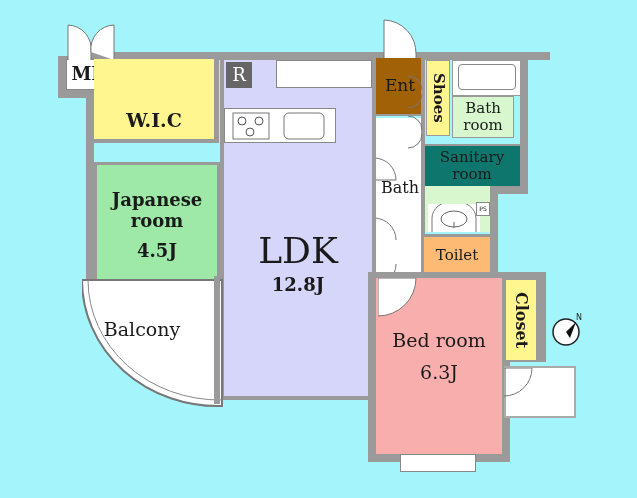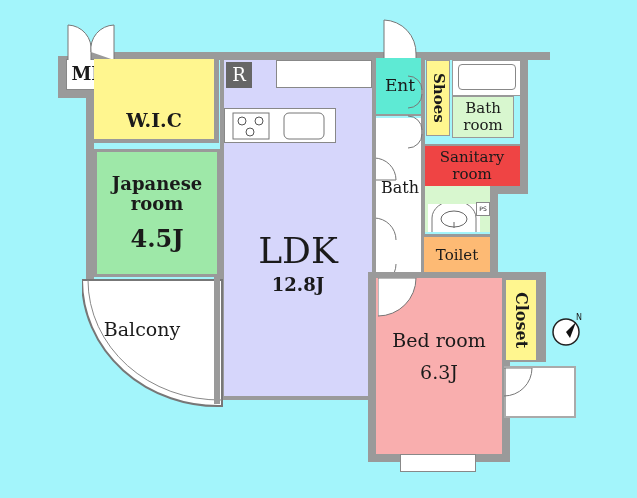--- a/index.html
+++ b/index.html
@@ -28,24 +28,24 @@
 
   <svg style="left:66px;top:20px;" width="50" height="40">
     <path d="M2 40 L2 5 A24 24 0 0 1 25 32 L25 40" fill="#fff" stroke="#777"></path>
     <path d="M48 40 L48 5 A24 24 0 0 0 25 32" fill="#fff" stroke="#777"></path>
   </svg>
 
   <div class="abs room" style="left:94px;top:59px;width:125px;height:84px;background:#fff68f;border-right:5px solid #9a9a9a;border-bottom:4px solid #9a9a9a;">
     <span class="lbl" style="font-size:19px;margin-top:44px;">W.I.C</span>
   </div>
 
-  <div class="abs room" style="left:94px;top:149px;width:126px;height:128px;background:#9ee8a8;border:3px solid #9a9a9a;text-align:center;">
+  <div class="abs room" style="left:94px;top:162px;width:126px;height:128px;background:#9ee8a8;border:3px solid #9a9a9a;text-align:center;">
     <span class="lbl" style="font-size:18px;">Japanese</span>
     <span class="lbl" style="font-size:18px;">room</span>
-    <span class="lbl" style="font-size:24px;margin-top:10px;">4.5J</span>
+    <span class="lbl" style="font-size:18px;margin-top:10px;">4.5J</span>
   </div>
 
   <div class="abs room" style="left:220px;top:58px;width:156px;height:342px;background:#d6d6fb;border:4px solid #9a9a9a;border-top:2px solid #9a9a9a;">
     <span class="lbl" style="font-size:36px;font-weight:normal;margin-top:70px;">LDK</span>
     <span class="lbl" style="font-size:18px;margin-top:4px;">12.8J</span>
   </div>
 
   <div class="abs" style="left:276px;top:60px;width:96px;height:28px;background:#fff;border:1px solid #888;"></div>
 
   <div class="abs room" style="left:226px;top:62px;width:26px;height:26px;background:#666;">
@@ -65,40 +65,40 @@
 
   <svg style="left:82px;top:276px;" width="146" height="134">
     <path d="M0 4 L140 4 L140 130 A136 126 0 0 1 0 4 Z" fill="#fff" stroke="#777" stroke-width="2"></path>
     <path d="M6 4 A132 120 0 0 0 140 124" fill="none" stroke="#888"></path>
   </svg>
   <div class="abs wall" style="left:214px;top:276px;width:6px;height:128px;"></div>
   <div class="abs room" style="left:87px;top:310px;width:110px;height:40px;">
     <span style="font-size:19px;">Balcony</span>
   </div>
 
-  <div class="abs room" style="left:376px;top:58px;width:48px;height:58px;background:#5eead4;border-bottom:2px solid #999;">
+  <div class="abs room" style="left:376px;top:58px;width:48px;height:58px;background:#a16207;border-bottom:2px solid #999;">
     <span style="font-size:17px;">Ent</span>
   </div>
   <svg style="left:382px;top:18px;" width="36" height="40">
     <path d="M2 40 L2 2 A33 33 0 0 1 34 36 L34 40" fill="#fff" stroke="#777"></path>
   </svg>
 
   <div class="abs room" style="left:426px;top:60px;width:24px;height:76px;background:#fff68f;border:1px solid #999;">
     <span class="vtext" style="font-size:15px;">Shoes</span>
   </div>
 
   <div class="abs" style="left:452px;top:60px;width:70px;height:36px;background:#fff;border:1px solid #999;"></div>
   <div class="abs" style="left:458px;top:64px;width:58px;height:26px;background:#fff;border:1px solid #888;border-radius:4px;"></div>
   <div class="abs room" style="left:452px;top:96px;width:62px;height:42px;background:#d8f7cf;border:1px solid #999;">
     <span style="font-size:15px;">Bath</span>
     <span style="font-size:15px;">room</span>
   </div>
   <div class="abs wall" style="left:520px;top:52px;width:8px;height:134px;"></div>
 
-  <div class="abs room" style="left:424px;top:144px;width:96px;height:42px;background:#ef4444;border-top:2px solid #999;">
+  <div class="abs room" style="left:424px;top:144px;width:96px;height:42px;background:#0f766e;border-top:2px solid #999;">
     <span style="font-size:15px;">Sanitary</span>
     <span style="font-size:15px;">room</span>
   </div>
   <div class="abs" style="left:424px;top:186px;width:72px;height:46px;background:#d8f7cf;"></div>
   <div class="abs wall" style="left:496px;top:186px;width:32px;height:8px;"></div>
   <div class="abs wall" style="left:490px;top:186px;width:8px;height:90px;"></div>
   <svg style="left:428px;top:204px;" width="52" height="28">
     <rect x="0" y="0" width="52" height="28" fill="#fff"></rect>
     <path d="M4 28 L4 14 A18 14 0 0 1 48 14 L48 28" fill="#fff" stroke="#777"></path>
     <ellipse cx="26" cy="15" rx="13" ry="8" fill="#fff" stroke="#666"></ellipse>

